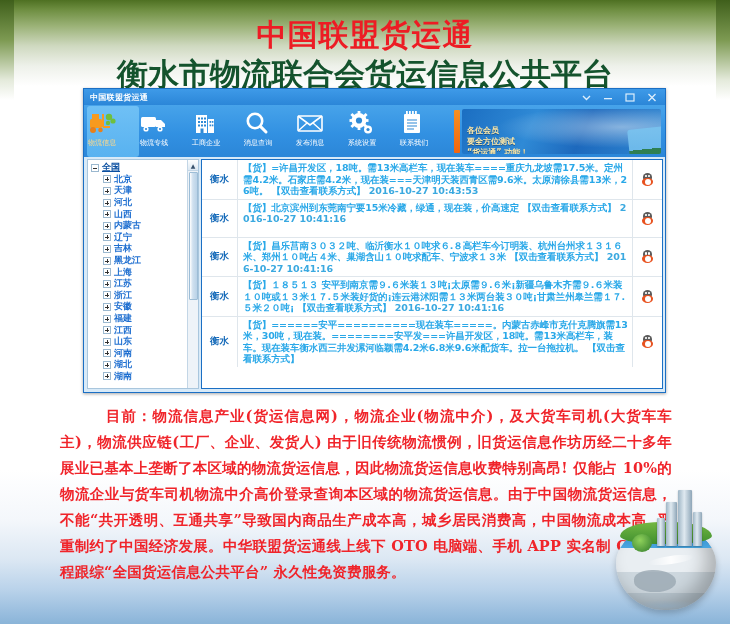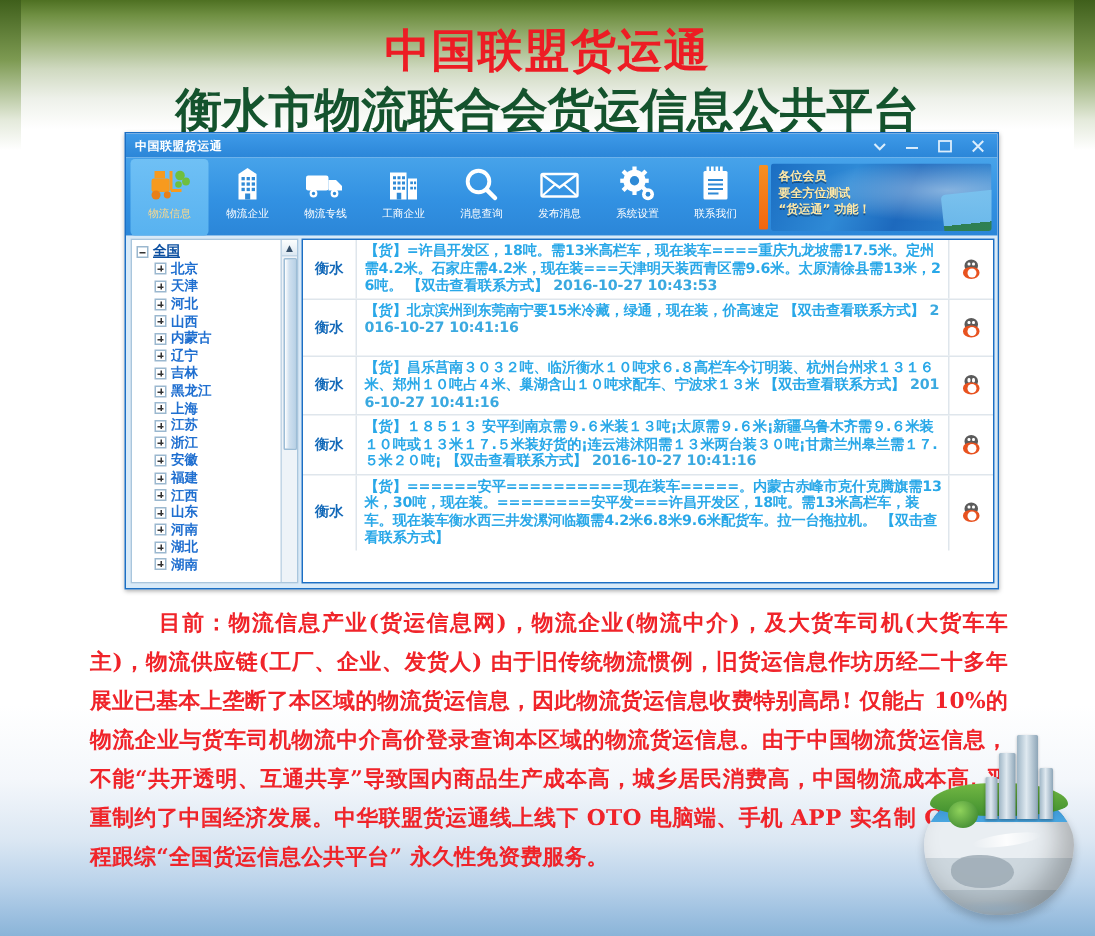--- a/index.html
+++ b/index.html
@@ -58,21 +58,21 @@
     color:#e8f3fd; font-size:9px; line-height:1;
   }
   .win-btn svg { display:block; }
 
   
   .toolbar {
     height:52px; background:linear-gradient(to bottom,#47a3ea 0%,#3291e2 55%,#2b86d8 100%);
     display:flex; align-items:stretch; padding:1px 2px 0 3px; position:relative;
   }
   .tool {
-    width:52px; display:flex; flex-direction:column; align-items:center;
+    width:52px; display:flex; flex-direction:column; align-items:flex-start;
     justify-content:flex-start; padding-top:3px; cursor:pointer;
     border-radius:3px;
   }
   .tool.active { background:linear-gradient(to bottom,#6fc0f5,#58b2f0); }
   .tool .ticon { height:28px; display:flex; align-items:center; justify-content:center; }
   .tool .tlabel {
     font-size:7.5px; color:#ffffff; margin-top:1px; white-space:nowrap;
     transform:scale(.95);
   }
   .tool.active .tlabel { color:#ffd98a; }
@@ -80,21 +80,21 @@
   .tool-sep {
     width:6px; margin:4px 2px 4px 3px;
     background:linear-gradient(to bottom,#f79021,#f2650f);
     border-radius:1px;
   }
   .banner {
     flex:1; margin:3px 2px 3px 0; border-radius:2px;
     background:
       radial-gradient(ellipse at 80% 40%, rgba(255,255,255,.45), rgba(255,255,255,0) 55%),
       linear-gradient(115deg,#1b6ec2 0%,#2f8ad6 35%,#1d69bd 60%,#2e86d2 100%);
-    position:relative; overflow:hidden; padding:3px 0 0 5px;
+    position:relative; overflow:hidden; padding:16px 0 0 5px;
   }
   .banner::after{
     content:""; position:absolute; right:-6px; bottom:-12px; width:38px; height:38px;
     background:linear-gradient(to bottom,#79c4f0 0 55%,#2f7f3c 55% 75%,#c9d8e4 75%);
     border-radius:3px; transform:rotate(-6deg); opacity:.85;
   }
   .banner-line { font-size:8px; color:#ffe9a8; font-weight:bold; line-height:11px;
     position:relative; z-index:2; text-shadow:0 1px 0 rgba(0,0,0,.35); }
 
   
@@ -282,40 +282,20 @@
           <circle cx="6" cy="20" r="3" fill="#e8801a"></circle>
           <circle cx="13.5" cy="20" r="2.3" fill="#e8801a"></circle>
           <circle cx="22" cy="7" r="3.2" fill="#6fbf3e"></circle>
           <circle cx="26" cy="11" r="2.6" fill="#6fbf3e"></circle>
           <circle cx="21" cy="13" r="2.2" fill="#6fbf3e"></circle>
         </svg>
       </span>
       <span class="tlabel">物流信息</span>
     </div>
 
-    <div class="tool">
-      <span class="ticon">
-        <svg width="26" height="26" viewBox="0 0 26 26">
-          <path d="M7 6 L13 2 L19 6 V23 H7 Z" fill="#ffffff"></path>
-          <g fill="#2f8ad6">
-            <rect x="9" y="8" width="2.2" height="2.2"></rect>
-              <rect x="12.4" y="8" width="2.2" height="2.2"></rect>
-              <rect x="15.8" y="8" width="2.2" height="2.2"></rect>
-            <rect x="9" y="11.6" width="2.2" height="2.2"></rect>
-              <rect x="12.4" y="11.6" width="2.2" height="2.2"></rect>
-              <rect x="15.8" y="11.6" width="2.2" height="2.2"></rect>
-            <rect x="9" y="15.2" width="2.2" height="2.2"></rect>
-              <rect x="12.4" y="15.2" width="2.2" height="2.2"></rect>
-              <rect x="15.8" y="15.2" width="2.2" height="2.2"></rect>
-            <rect x="11.4" y="19" width="3.4" height="4"></rect>
-          </g>
-        </svg>
-      </span>
-      <span class="tlabel">物流企业</span>
-    </div>
 
     <div class="tool">
       <span class="ticon">
         <svg width="30" height="26" viewBox="0 0 30 26">
           <rect x="2" y="7" width="15" height="10" rx="1.5" fill="#ffffff"></rect>
           <path d="M17 10 h5 l4 4 v3 h-9 Z" fill="#ffffff"></path>
           <circle cx="7" cy="19" r="2.6" fill="#ffffff"></circle>
           <circle cx="21" cy="19" r="2.6" fill="#ffffff"></circle>
           <circle cx="7" cy="19" r="1.1" fill="#2f8ad6"></circle>
           <circle cx="21" cy="19" r="1.1" fill="#2f8ad6"></circle>

